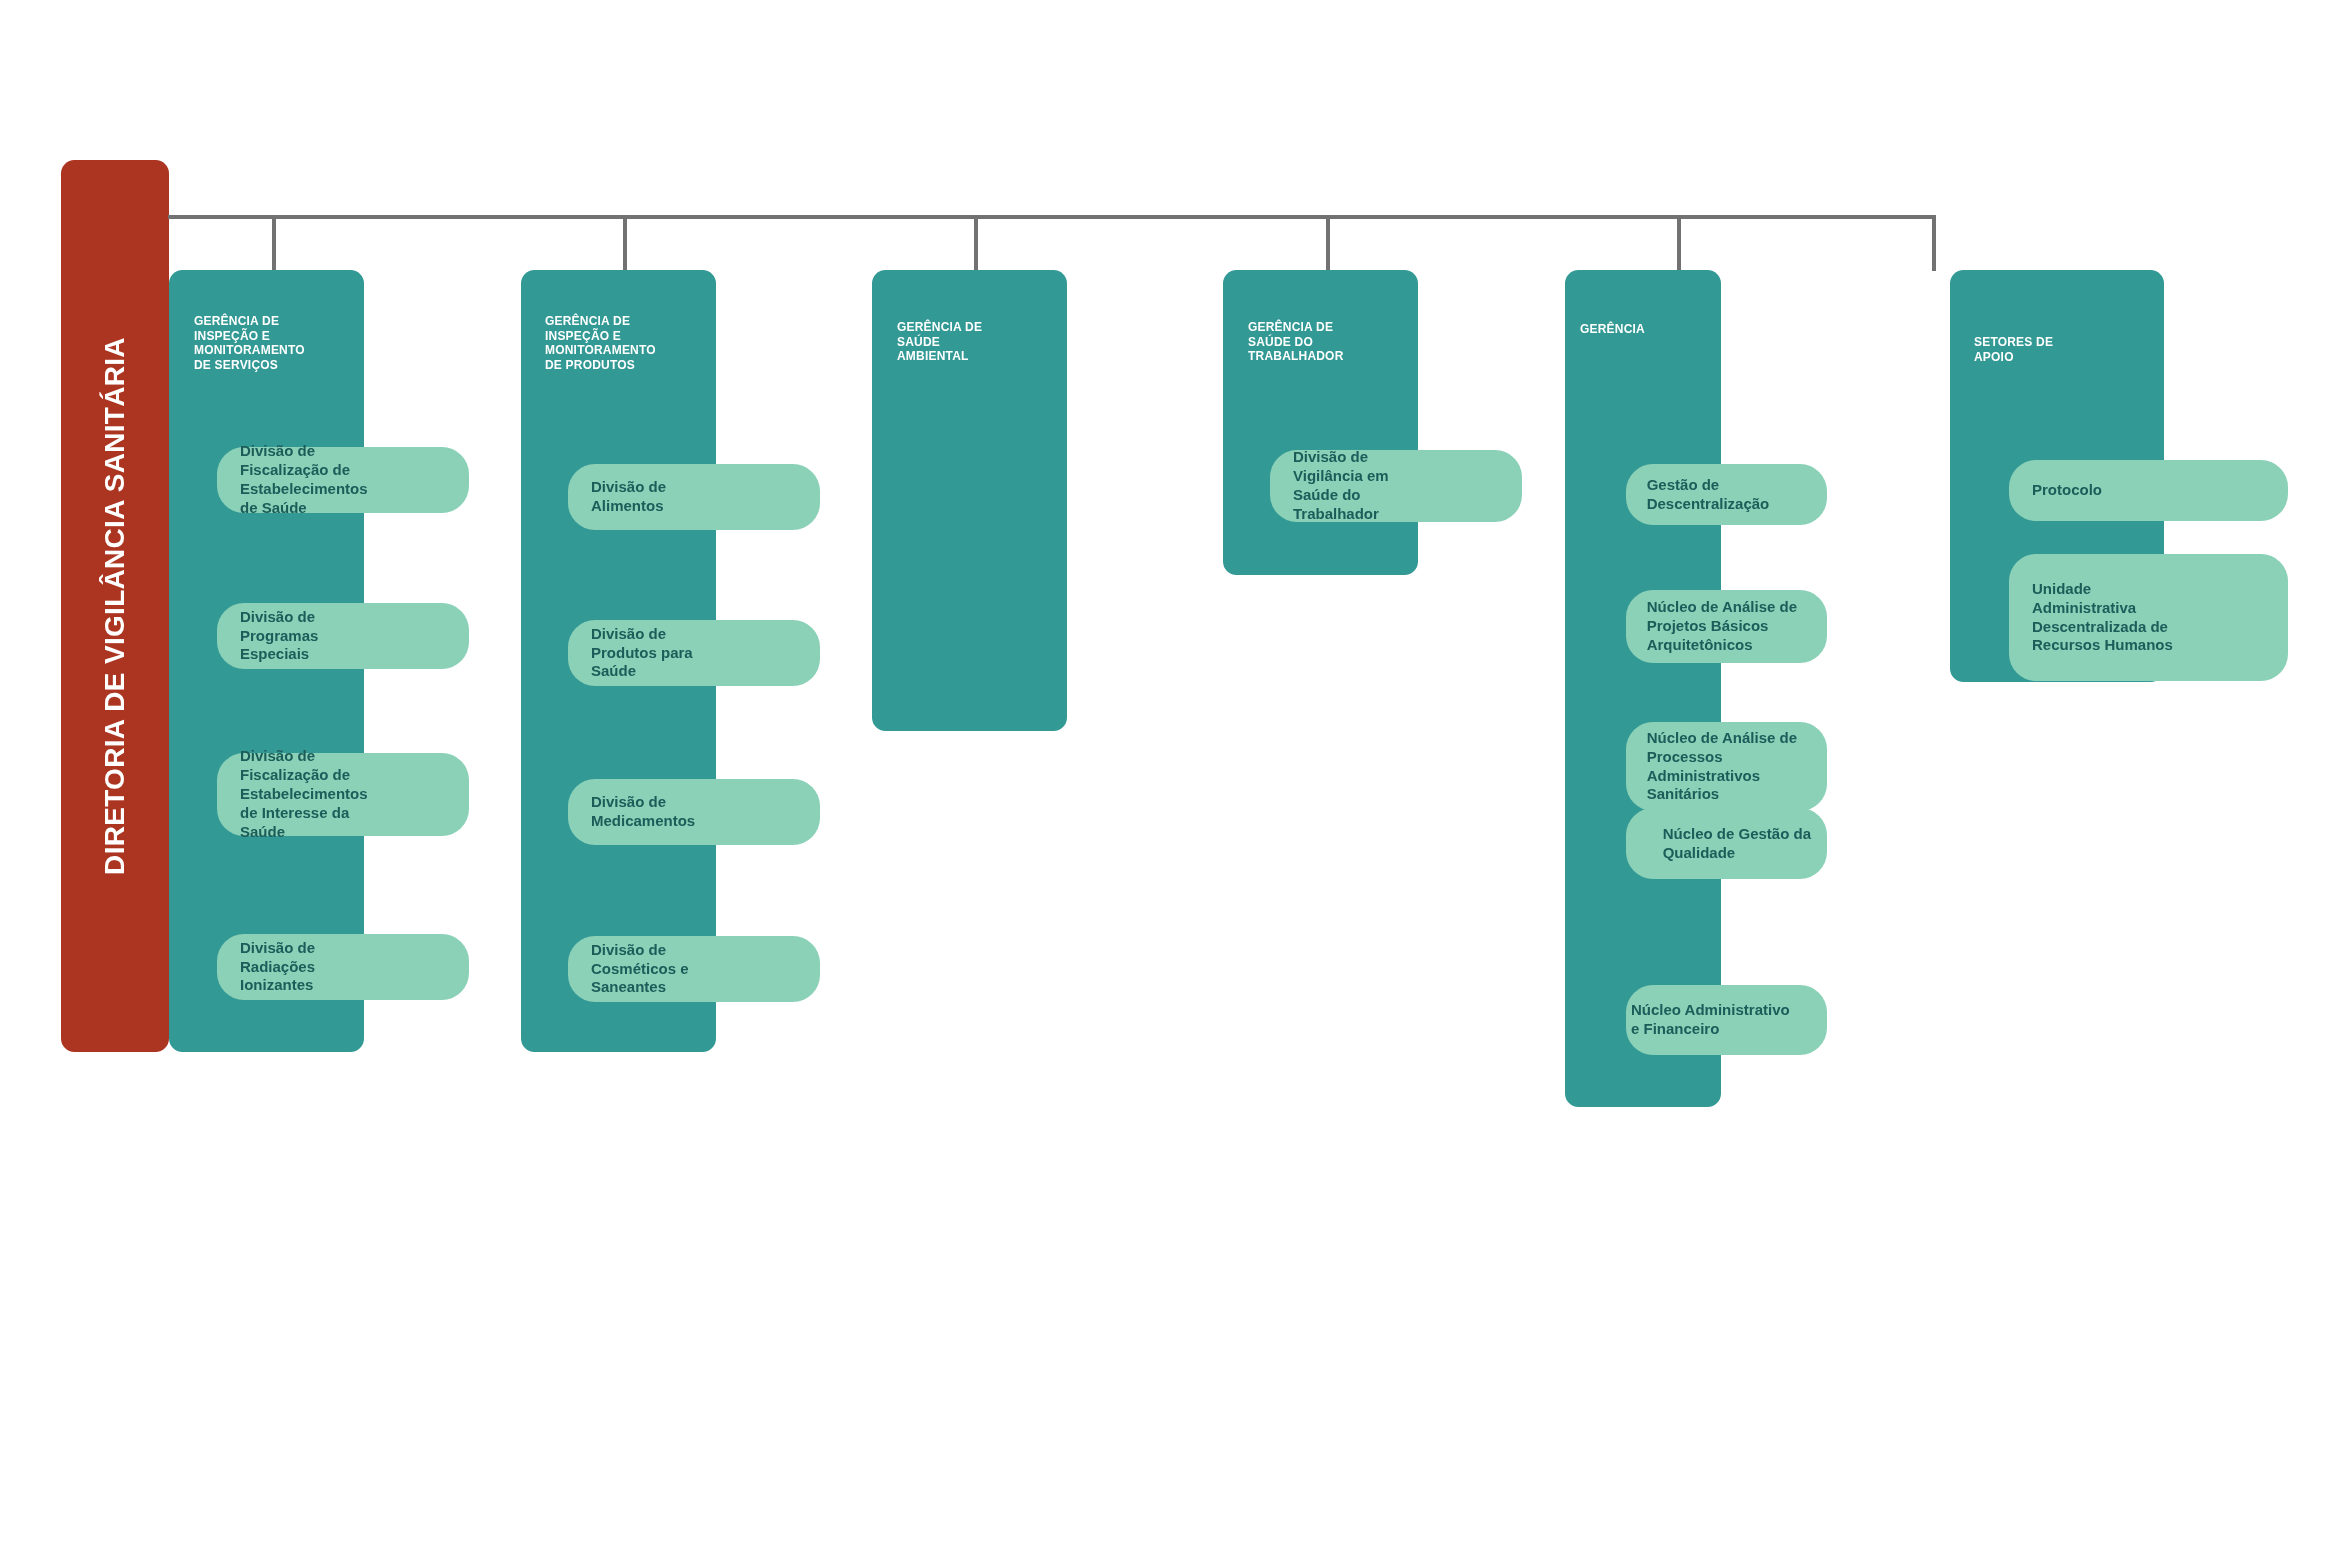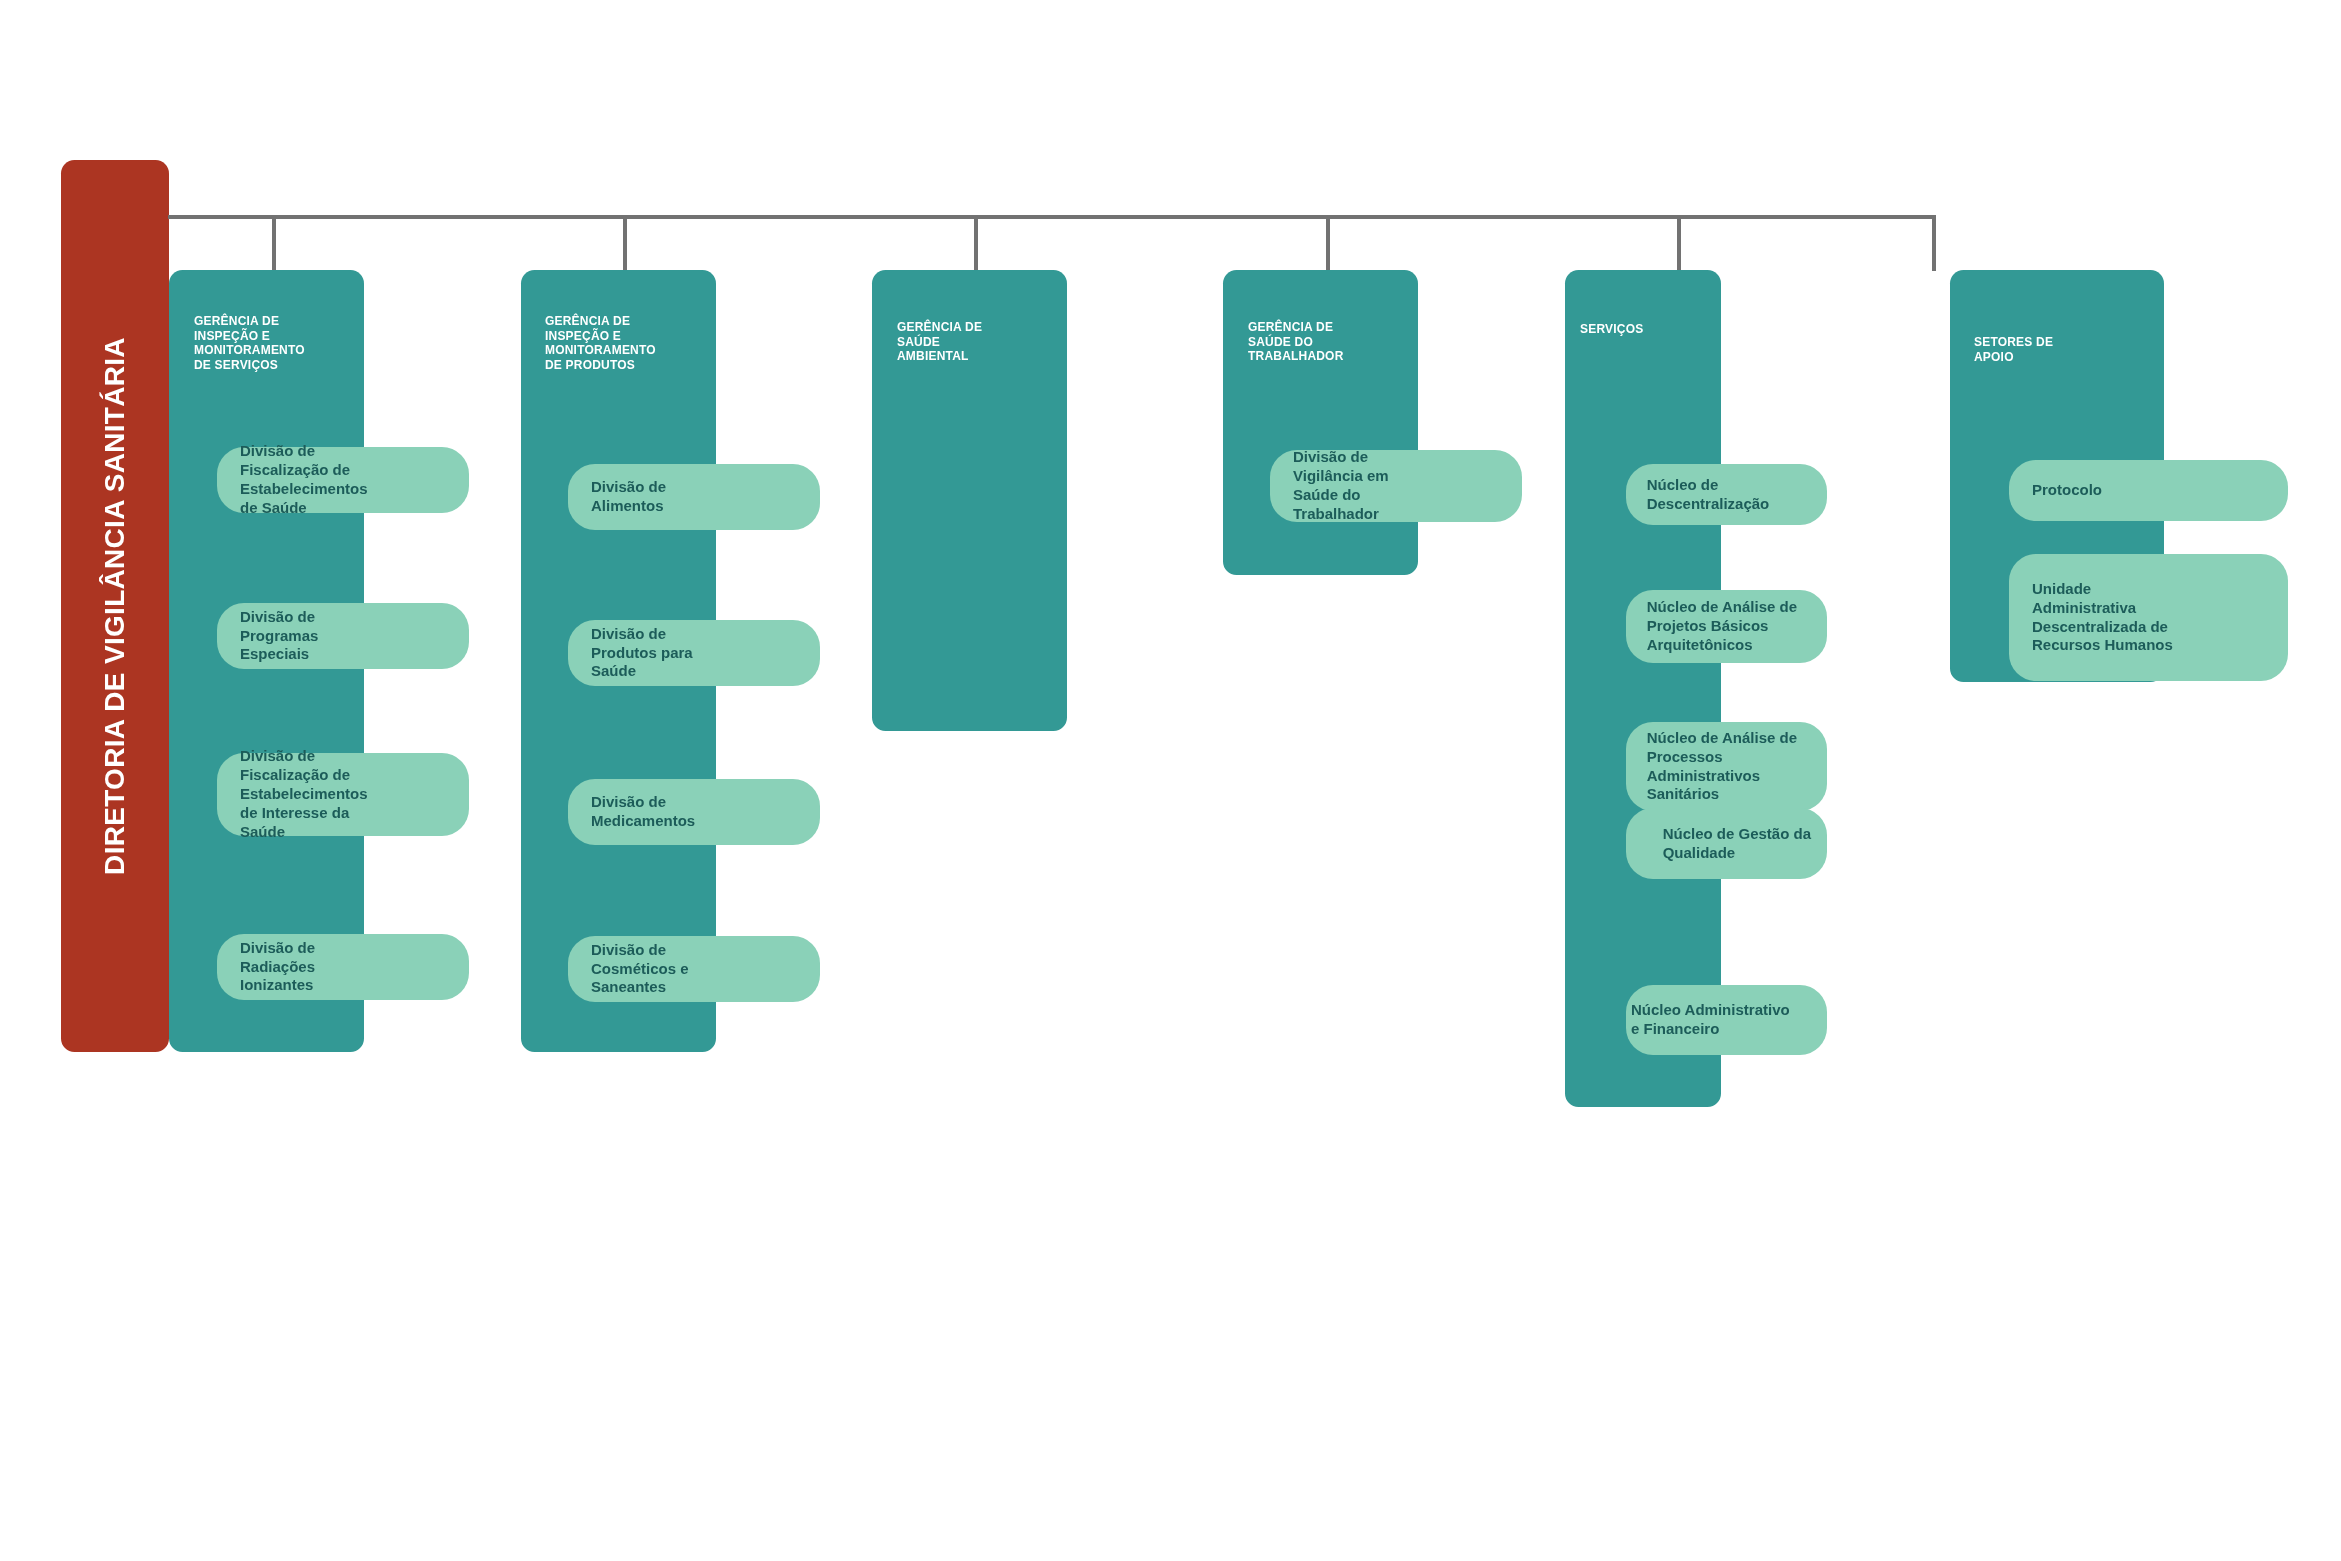--- a/index.html
+++ b/index.html
@@ -201,24 +201,24 @@
       <span class="pill-label" style="margin-left: 23px; color: rgb(28, 92, 89);">Divisão de
 Vigilância em
 Saúde do
 Trabalhador</span>
     </div>
   </div>
 
   <div class="branch" style="left:0; top:0; width:2342px; height:1561px;">
 
     <div class="branch-head" style="left:1565px; top:270px; width:156px; height:837px;"></div>
-    <div class="branch-title" style="left:1580px; top:322px; width:145px;">SERVIÇOS</div>
+    <div class="branch-title" style="left:1580px; top:322px; width:145px;">GERÊNCIA</div>
 
     <div class="pill" style="left:1626px; top:464px; width:201px; height:61px;">
-      <span class="pill-label" style="margin-left: 20.7px; color: rgb(28, 92, 89);">Núcleo de
+      <span class="pill-label" style="margin-left: 20.7px; color: rgb(28, 92, 89);">Gestão de
 Descentralização</span>
     </div>
 
     <div class="pill" style="left:1626px; top:590px; width:201px; height:73px;">
       <span class="pill-label" style="margin-left: 20.7px; color: rgb(28, 92, 89);">Núcleo de Análise de
 Projetos Básicos
 Arquitetônicos</span>
     </div>
 
     <div class="pill" style="left:1626px; top:722px; width:201px; height:89px;">

